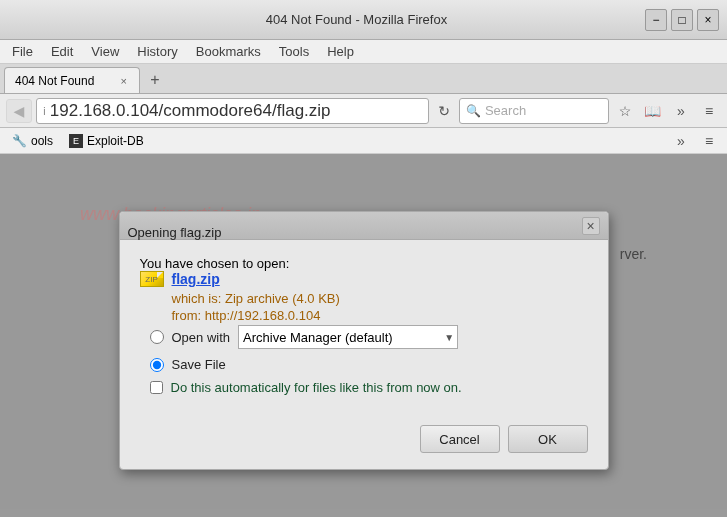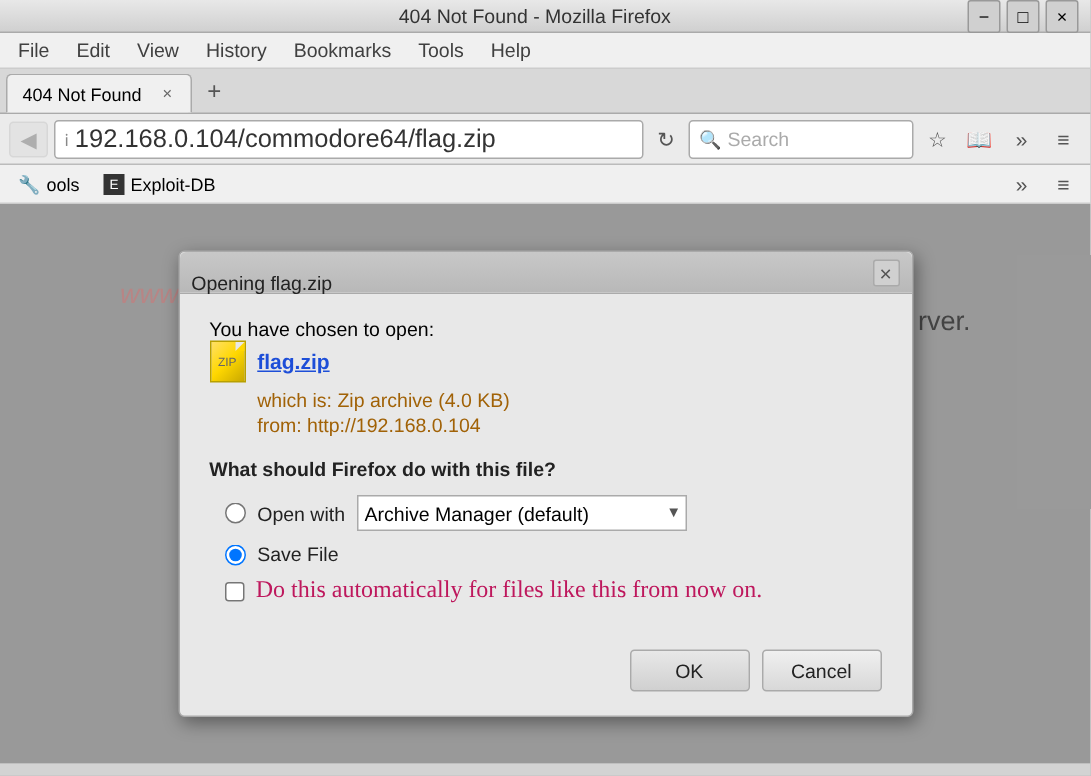--- a/index.html
+++ b/index.html
@@ -9,21 +9,21 @@
       background: #d3d3d3;
       font-family: Arial, sans-serif;
       font-size: 13px;
       overflow: hidden;
       position: relative;
     }
 
     
     .titlebar {
       background: linear-gradient(to bottom, #e8e8e8, #d0d0d0);
-      height: 22px;
+      height: 40px;
       display: flex;
       align-items: center;
       justify-content: space-between;
       padding: 0 8px;
       border-bottom: 1px solid #aaa;
     }
     .titlebar-title {
       font-size: 13px;
       color: #333;
       flex: 1;
@@ -73,21 +73,21 @@
       padding: 0 4px;
       border-bottom: 1px solid #aaa;
     }
     .tab {
       background: #f0f0f0;
       border: 1px solid #aaa;
       border-bottom: none;
       padding: 4px 10px;
       display: flex;
       align-items: center;
-      gap: 12px;
+      gap: 24px;
       font-size: 12px;
       height: 26px;
       cursor: pointer;
       border-radius: 4px 4px 0 0;
     }
     .tab-close {
       font-size: 11px;
       color: #666;
       cursor: pointer;
       padding: 0 2px;
@@ -217,23 +217,23 @@
       color: rgba(255,150,150,0.6);
       font-size: 18px;
       font-style: italic;
       pointer-events: none;
       z-index: 1;
     }
 
     
     .bg-text {
       position: absolute;
-      top: 68px;
+      top: 92px;
       right: 80px;
-      font-size: 18px;
+      font-size: 14px;
       color: #555;
     }
 
     
     .modal-overlay {
       position: absolute;
       top: 0; left: 0; right: 0; bottom: 0;
       background: rgba(0,0,0,0.2);
       display: flex;
       align-items: center;
@@ -287,21 +287,21 @@
       margin-bottom: 0;
     }
     .file-row {
       display: flex;
       align-items: center;
       gap: 8px;
       margin-bottom: 4px;
     }
     .file-icon {
       width: 24px;
-      height: 28px;
+      height: 16px;
       background: linear-gradient(135deg, #ffe066 0%, #ffd700 50%, #c8a800 100%);
       border: 1px solid #b8a000;
       position: relative;
       display: flex;
       align-items: center;
       justify-content: center;
       font-size: 10px;
     }
     .file-icon::before {
       content: '';
@@ -376,23 +376,22 @@
       gap: 8px;
       padding-left: 10px;
       margin-top: 8px;
     }
     .checkbox-input {
       width: 13px;
       height: 13px;
       cursor: pointer;
     }
     .checkbox-label {
-      font-size: 16px;
-      color: #be185d;
-      font-family: Liberation Serif, serif;
+      font-size: 13px;
+      color: #14532d;
     }
     .dialog-footer {
       display: flex;
       justify-content: flex-end;
       padding: 10px 20px 16px;
       gap: 8px;
     }
     .dialog-btn {
       min-width: 80px;
       height: 28px;
@@ -508,21 +507,20 @@
         <div class="file-row">
           <div class="file-icon">
             <span style="font-size:8px;color:#666;z-index:1;">ZIP</span>
           </div>
           <span class="file-name">flag.zip</span>
         </div>
 
         <div class="file-info">which is: Zip archive (4.0 KB)</div>
         <div class="file-info">from: http://192.168.0.104</div>
 
-        <div class="question-label">What should Firefox do with this file?</div>
 
         <div class="radio-row">
           <input type="radio" class="radio-input" name="fileaction" style="">
           <label class="radio-label">Open with</label>
           <div class="select-container">
             <select class="app-select">
               <option>Archive Manager (default)</option>
             </select>
             <span class="select-arrow">▼</span>
           </div>
@@ -533,18 +531,18 @@
           <label class="radio-label">Save File</label>
         </div>
 
         <div class="checkbox-row">
           <input type="checkbox" class="checkbox-input" style="">
           <label class="checkbox-label">Do this automatically for files like this from now on.</label>
         </div>
       </div>
 
       <div class="dialog-footer">
+        <button class="dialog-btn">Cancel</button>
         <button class="dialog-btn ok">OK</button>
-        <button class="dialog-btn">Cancel</button>
       </div>
     </div>
   </div>
 </div>
 
 </body></html>

